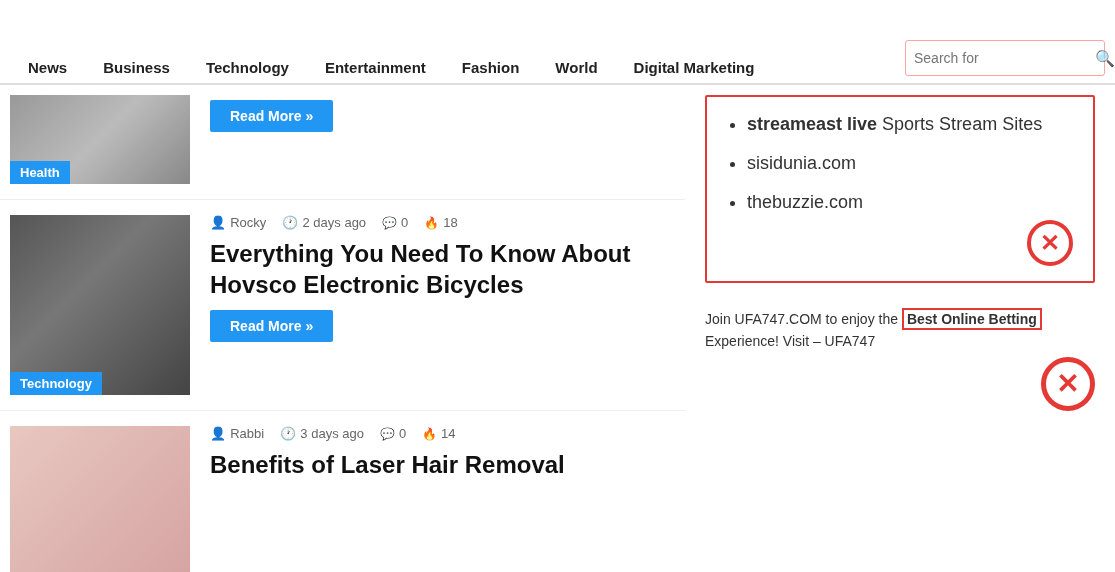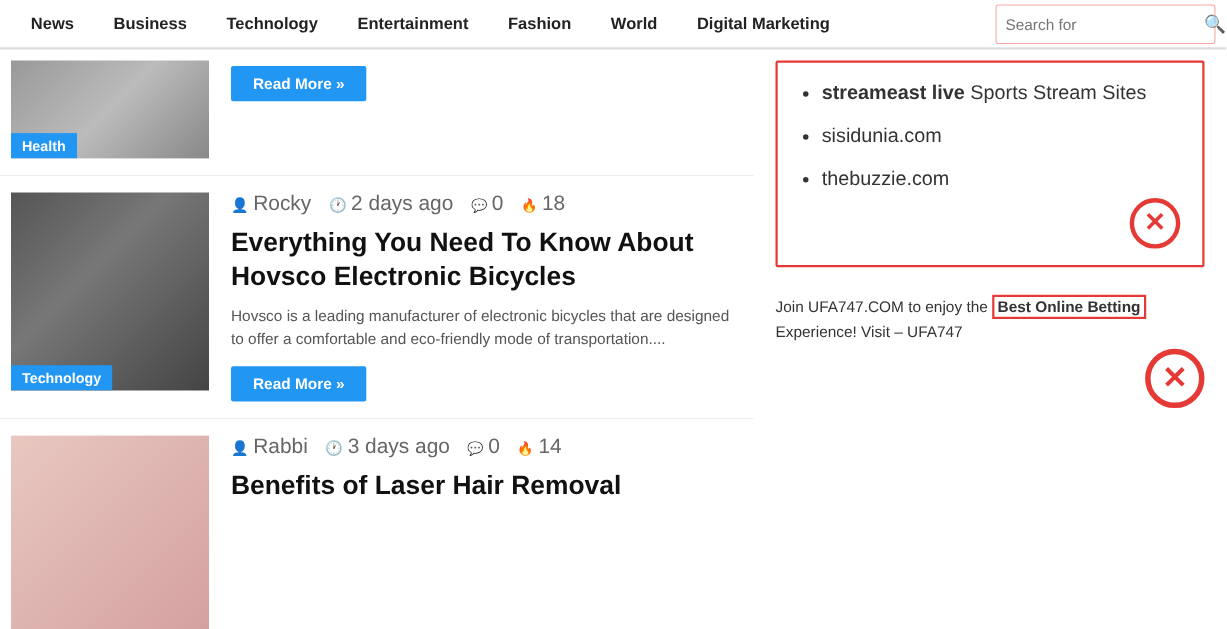--- a/index.html
+++ b/index.html
@@ -1,25 +1,26 @@
 <!DOCTYPE html>
 <html><head>
   <meta charset="utf-8">
   <style>
     * { box-sizing: border-box; margin: 0; padding: 0; }
     body { font-family: Arial, sans-serif; font-size: 14px; background: #fff; color: #333; }
 
     
     .navbar {
       display: flex;
-      align-items: center;
+      align-items: flex-start;
       border-bottom: 2px solid #ddd;
       background: #fff;
       padding: 0 10px;
       height: 45px;
+      margin-top: 40px;
     }
     .nav-item {
       padding: 0 18px;
       height: 55px;
       display: flex;
       align-items: center;
       font-size: 15px;
       font-weight: 600;
       cursor: pointer;
       color: #222;
@@ -99,21 +100,21 @@
       color: #fff;
     }
     .badge-health { background: #2196f3; }
     .badge-technology { background: #2196f3; }
 
     .article-body { flex: 1; }
     .article-meta {
       display: flex;
       align-items: flex-end;
       gap: 16px;
-      font-size: 19px;
+      font-size: 13px;
       color: #666;
       margin-bottom: 8px;
     }
     .meta-item { display: flex; align-items: center; gap: 4px; }
     .article-title {
       font-size: 24px;
       font-weight: 700;
       line-height: 1.3;
       margin-bottom: 10px;
       color: #111;
@@ -261,21 +262,20 @@
           <span class="meta-item">
             <span class="icon-comment"></span>
             <span>0</span>
           </span>
           <span class="meta-item">
             <span class="icon-fire"></span>
             <span>18</span>
           </span>
         </div>
         <div class="article-title">Everything You Need To Know About Hovsco Electronic Bicycles</div>
-        <div class="article-excerpt">Hovsco is a leading manufacturer of electronic bicycles that are designed to offer a comfortable and eco-friendly mode of transportation....</div>
         <a class="read-more-btn">Read More »</a>
       </div>
     </div>
 
     <div class="article-card">
       <div class="article-thumb thumb-laser"></div>
       <div class="article-body">
         <div class="article-meta">
           <span class="meta-item">
             <span class="icon-user"></span>

